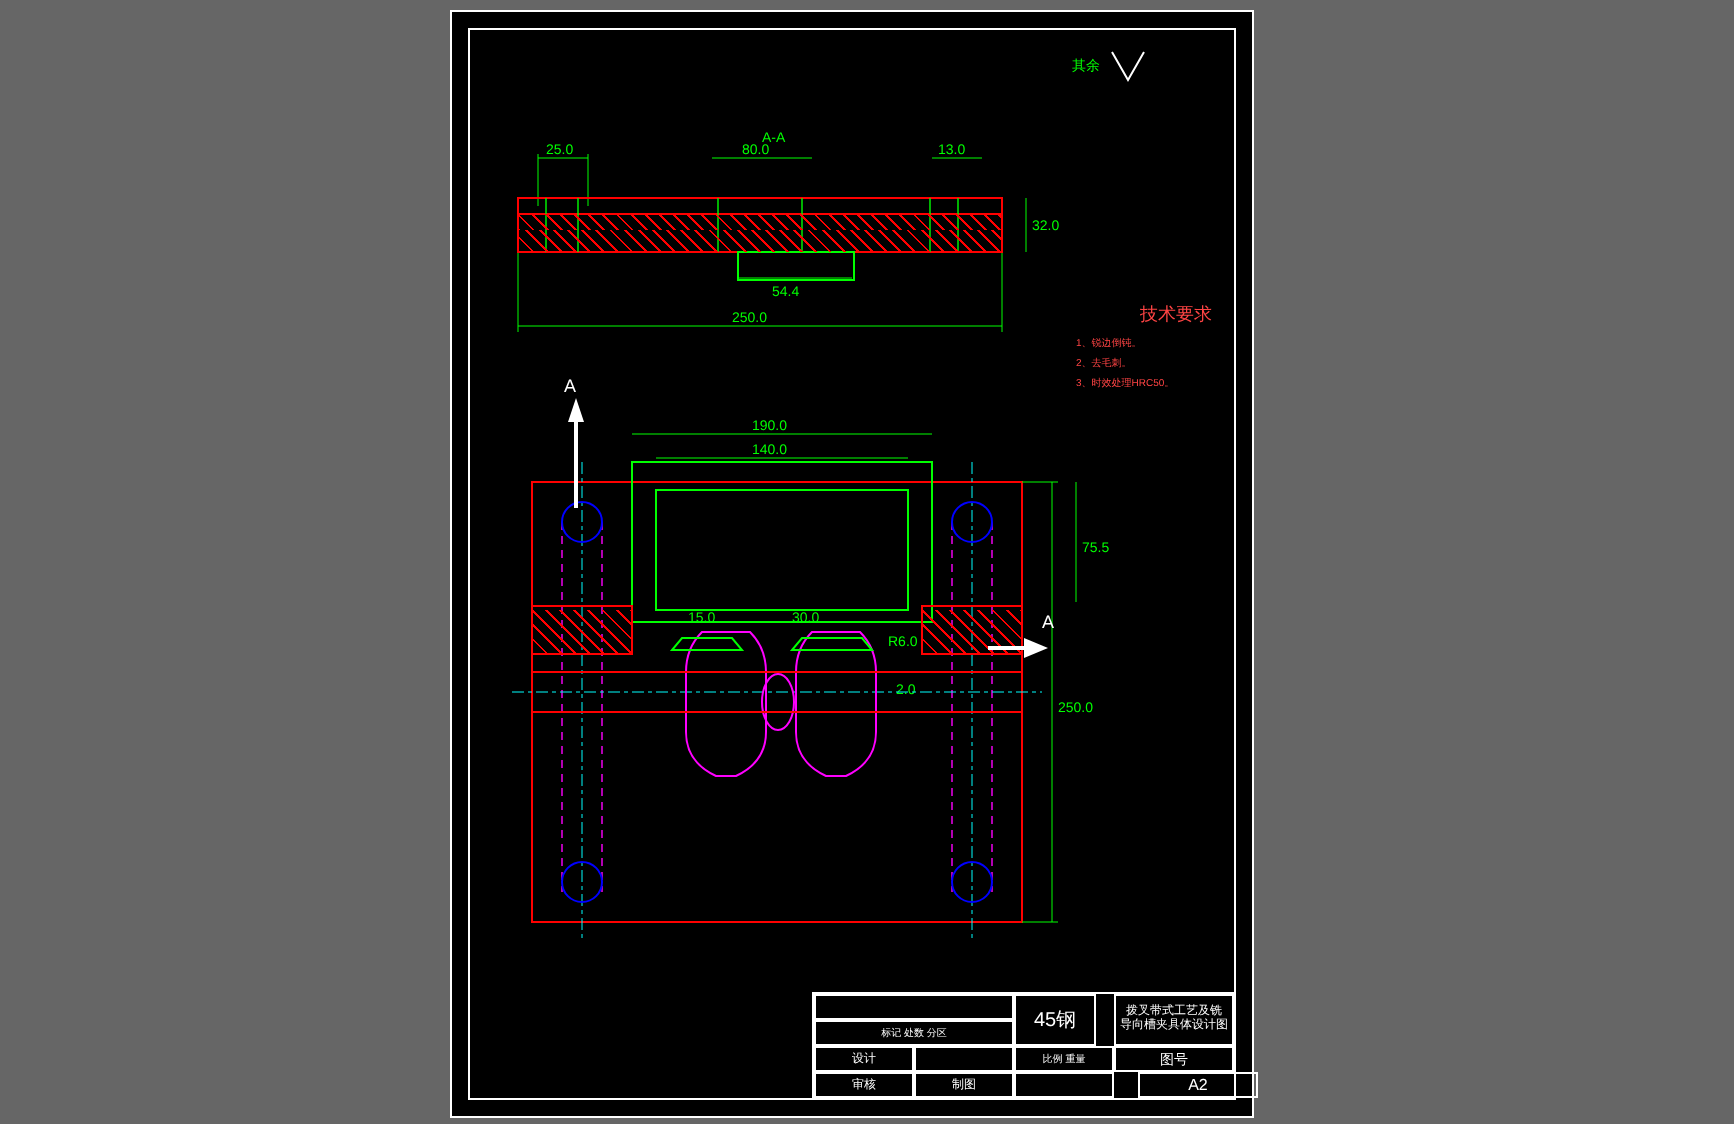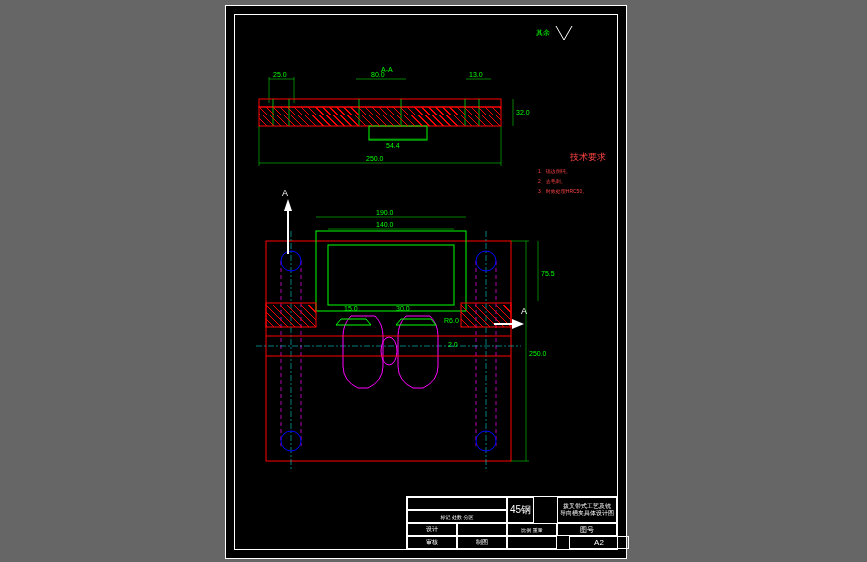--- a/index.html
+++ b/index.html
@@ -234,21 +234,21 @@
       <div class="tb-cell" style="left:0;top:13px;width:100px;height:13px;">
         <span style="font-size:5px">
           <span>标记</span> <span>处数</span> <span>分区</span>
         </span>
       </div>
       <div class="tb-cell" style="left:0;top:26px;width:50px;height:13px;">设计</div>
       <div class="tb-cell" style="left:50px;top:26px;width:50px;height:13px;"></div>
       <div class="tb-cell" style="left:0;top:39px;width:50px;height:13px;">审核</div>
       <div class="tb-cell" style="left:50px;top:39px;width:50px;height:13px;">制图</div>
 
-      <div class="tb-cell" style="left:100px;top:0;width:27px;height:26px; font-size:10px;">45钢</div>
+      <div class="tb-cell" style="left:100px;top:0;width:41px;height:26px; font-size:10px;">45钢</div>
       <div class="tb-cell" style="left:100px;top:26px;width:50px;height:13px;">
         <span style="font-size:5px">
           <span>比例</span> <span>重量</span>
         </span>
       </div>
       <div class="tb-cell" style="left:100px;top:39px;width:50px;height:13px;"></div>
 
       <div class="tb-cell" style="left:150px;top:0;width:60px;height:26px; flex-direction:column; font-size:6px; line-height:1.1;">
         <span>拨叉带式工艺及铣</span>
         <span>导向槽夹具体设计图</span>

